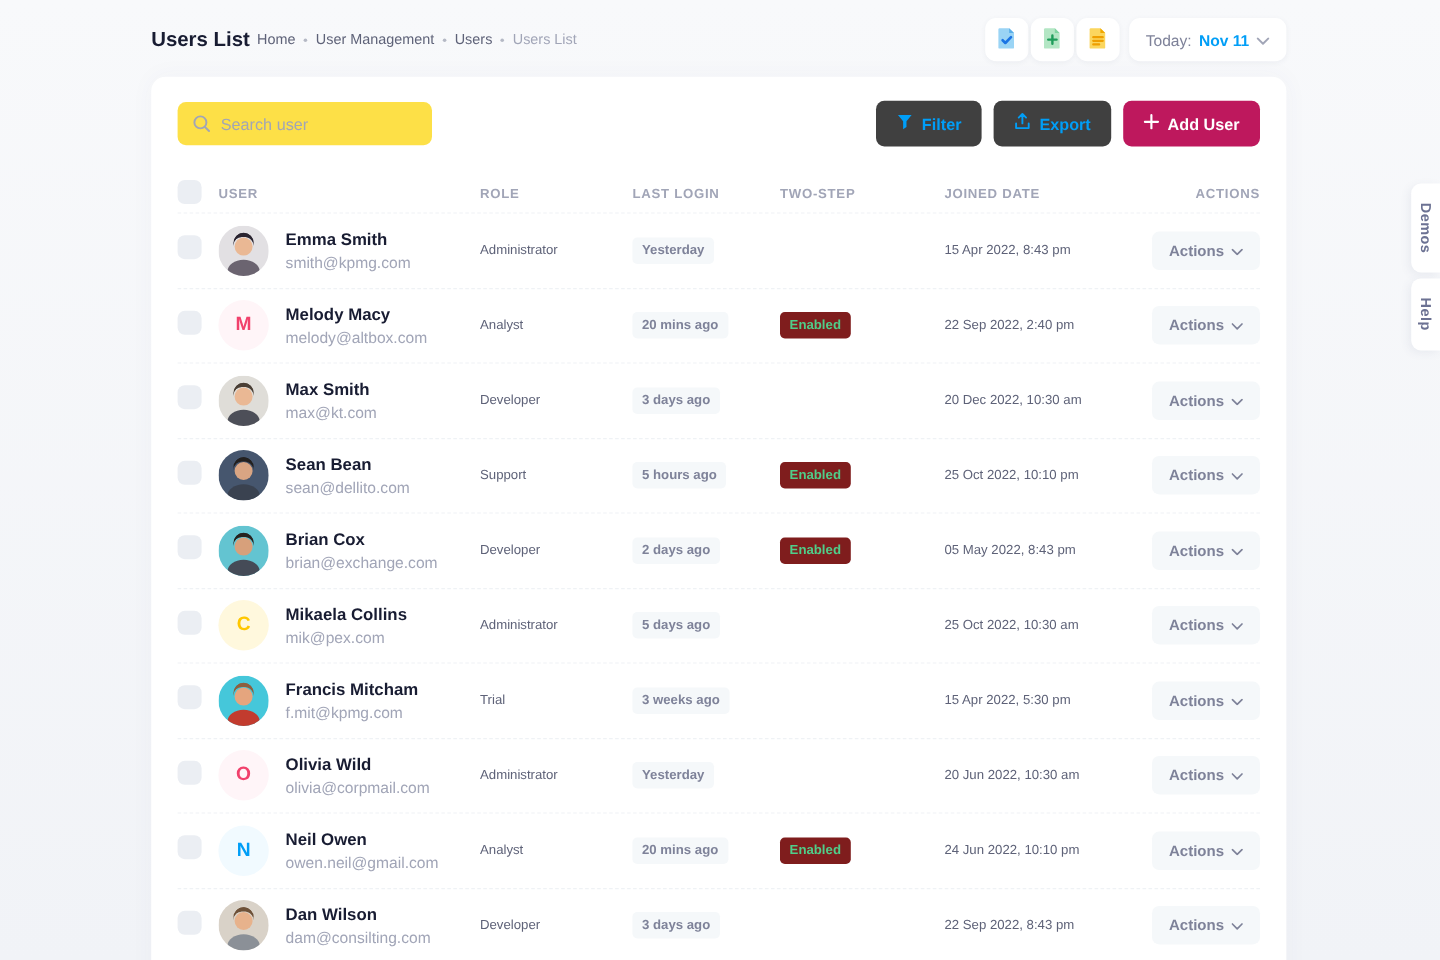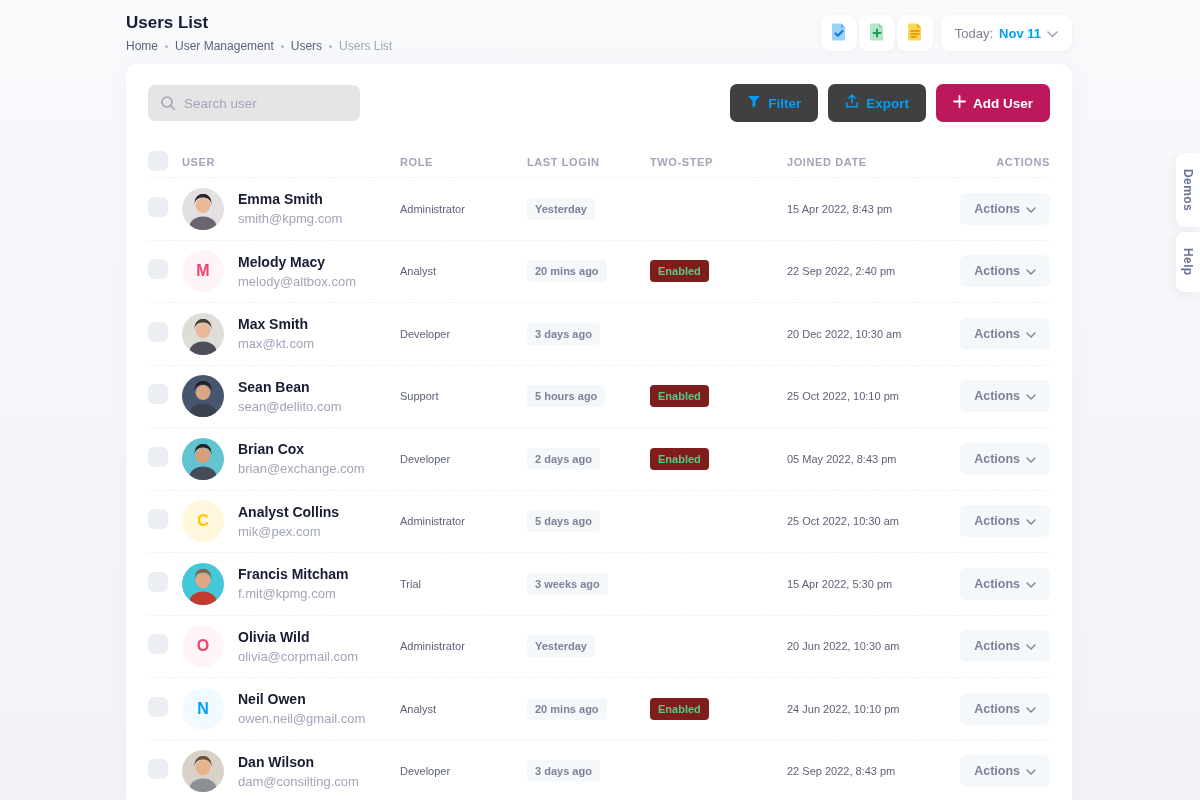--- a/index.html
+++ b/index.html
@@ -9,21 +9,21 @@
     background:linear-gradient(180deg,#f8f9fb 0%,#f1f3f7 100%);
     position:relative;
     color:#181c32;
   }
 
   
   .page-header{
     position:absolute; top:10px; left:126px; right:128px;
     display:flex; justify-content:space-between; align-items:center; height:46px;
   }
-  .ph-left{ display:flex; flex-direction:column; gap:6px; }
+  .ph-left{ display:flex; flex-direction:row; gap:6px; }
   .page-title{ font-size:17px; font-weight:700; color:#181c32; }
   .breadcrumb{ display:flex; align-items:center; gap:7px; font-size:12px; }
   .bc-item{ color:#5e6278; }
   .bc-item.last{ color:#a1a5b7; }
   .bc-dot{ width:3px; height:3px; border-radius:50%; background:#b5b9c5; display:inline-block; }
 
   .ph-right{ display:flex; align-items:center; gap:2px; }
   .icon-btn{
     width:36px; height:36px; background:#ffffff; border:none; border-radius:9px;
     display:flex; align-items:center; justify-content:center; cursor:pointer;
@@ -43,21 +43,21 @@
     background:#ffffff; border-radius:12px;
     box-shadow:0 0 20px rgba(76,87,125,.04);
     padding:20px 22px 0 22px;
   }
   .card-toolbar{ display:flex; justify-content:space-between; align-items:center; }
   .search-wrap{
     position:relative; width:212px; height:36px;
   }
   .search-wrap svg{ position:absolute; left:12px; top:10px; }
   .search-input{
-    width:100%; height:100%; background:#e5e5e5; border:none; border-radius:7px;
+    width:100%; height:100%; background:#fde047; border:none; border-radius:7px;
     padding:0 12px 0 36px; font-size:13.5px; color:#5e6278; outline:none;
     font-family:"Liberation Sans","DejaVu Sans",sans-serif;
   }
   .search-input::placeholder{ color:#a1a5b7; }
   .toolbar-btns{ display:flex; align-items:center; gap:10px; }
   .btn{
     height:38px; border:none; border-radius:7px; display:flex; align-items:center; gap:7px;
     padding:0 17px; font-size:13.5px; font-weight:600; cursor:pointer;
     font-family:"Liberation Sans","DejaVu Sans",sans-serif;
   }
@@ -377,21 +377,21 @@
         </span>
       </button>
     </div>
   </div>
 
   <div class="trow">
     <div><span class="checkbox"></span></div>
     <div class="user-cell">
       <div class="avatar initial" style="background: rgb(255, 248, 221); color: rgb(255, 199, 0);">C</div>
       <div>
-        <div class="user-name">Analyst Collins</div>
+        <div class="user-name">Mikaela Collins</div>
         <div class="user-email">mik@pex.com</div>
       </div>
     </div>
     <div class="cell-role">Administrator</div>
     <div><span class="badge badge-light">5 days ago</span></div>
     <div></div>
     <div class="cell-joined">25 Oct 2022, 10:30 am</div>
     <div class="cell-actions">
       <button class="actions-btn">
         <span>Actions</span>

